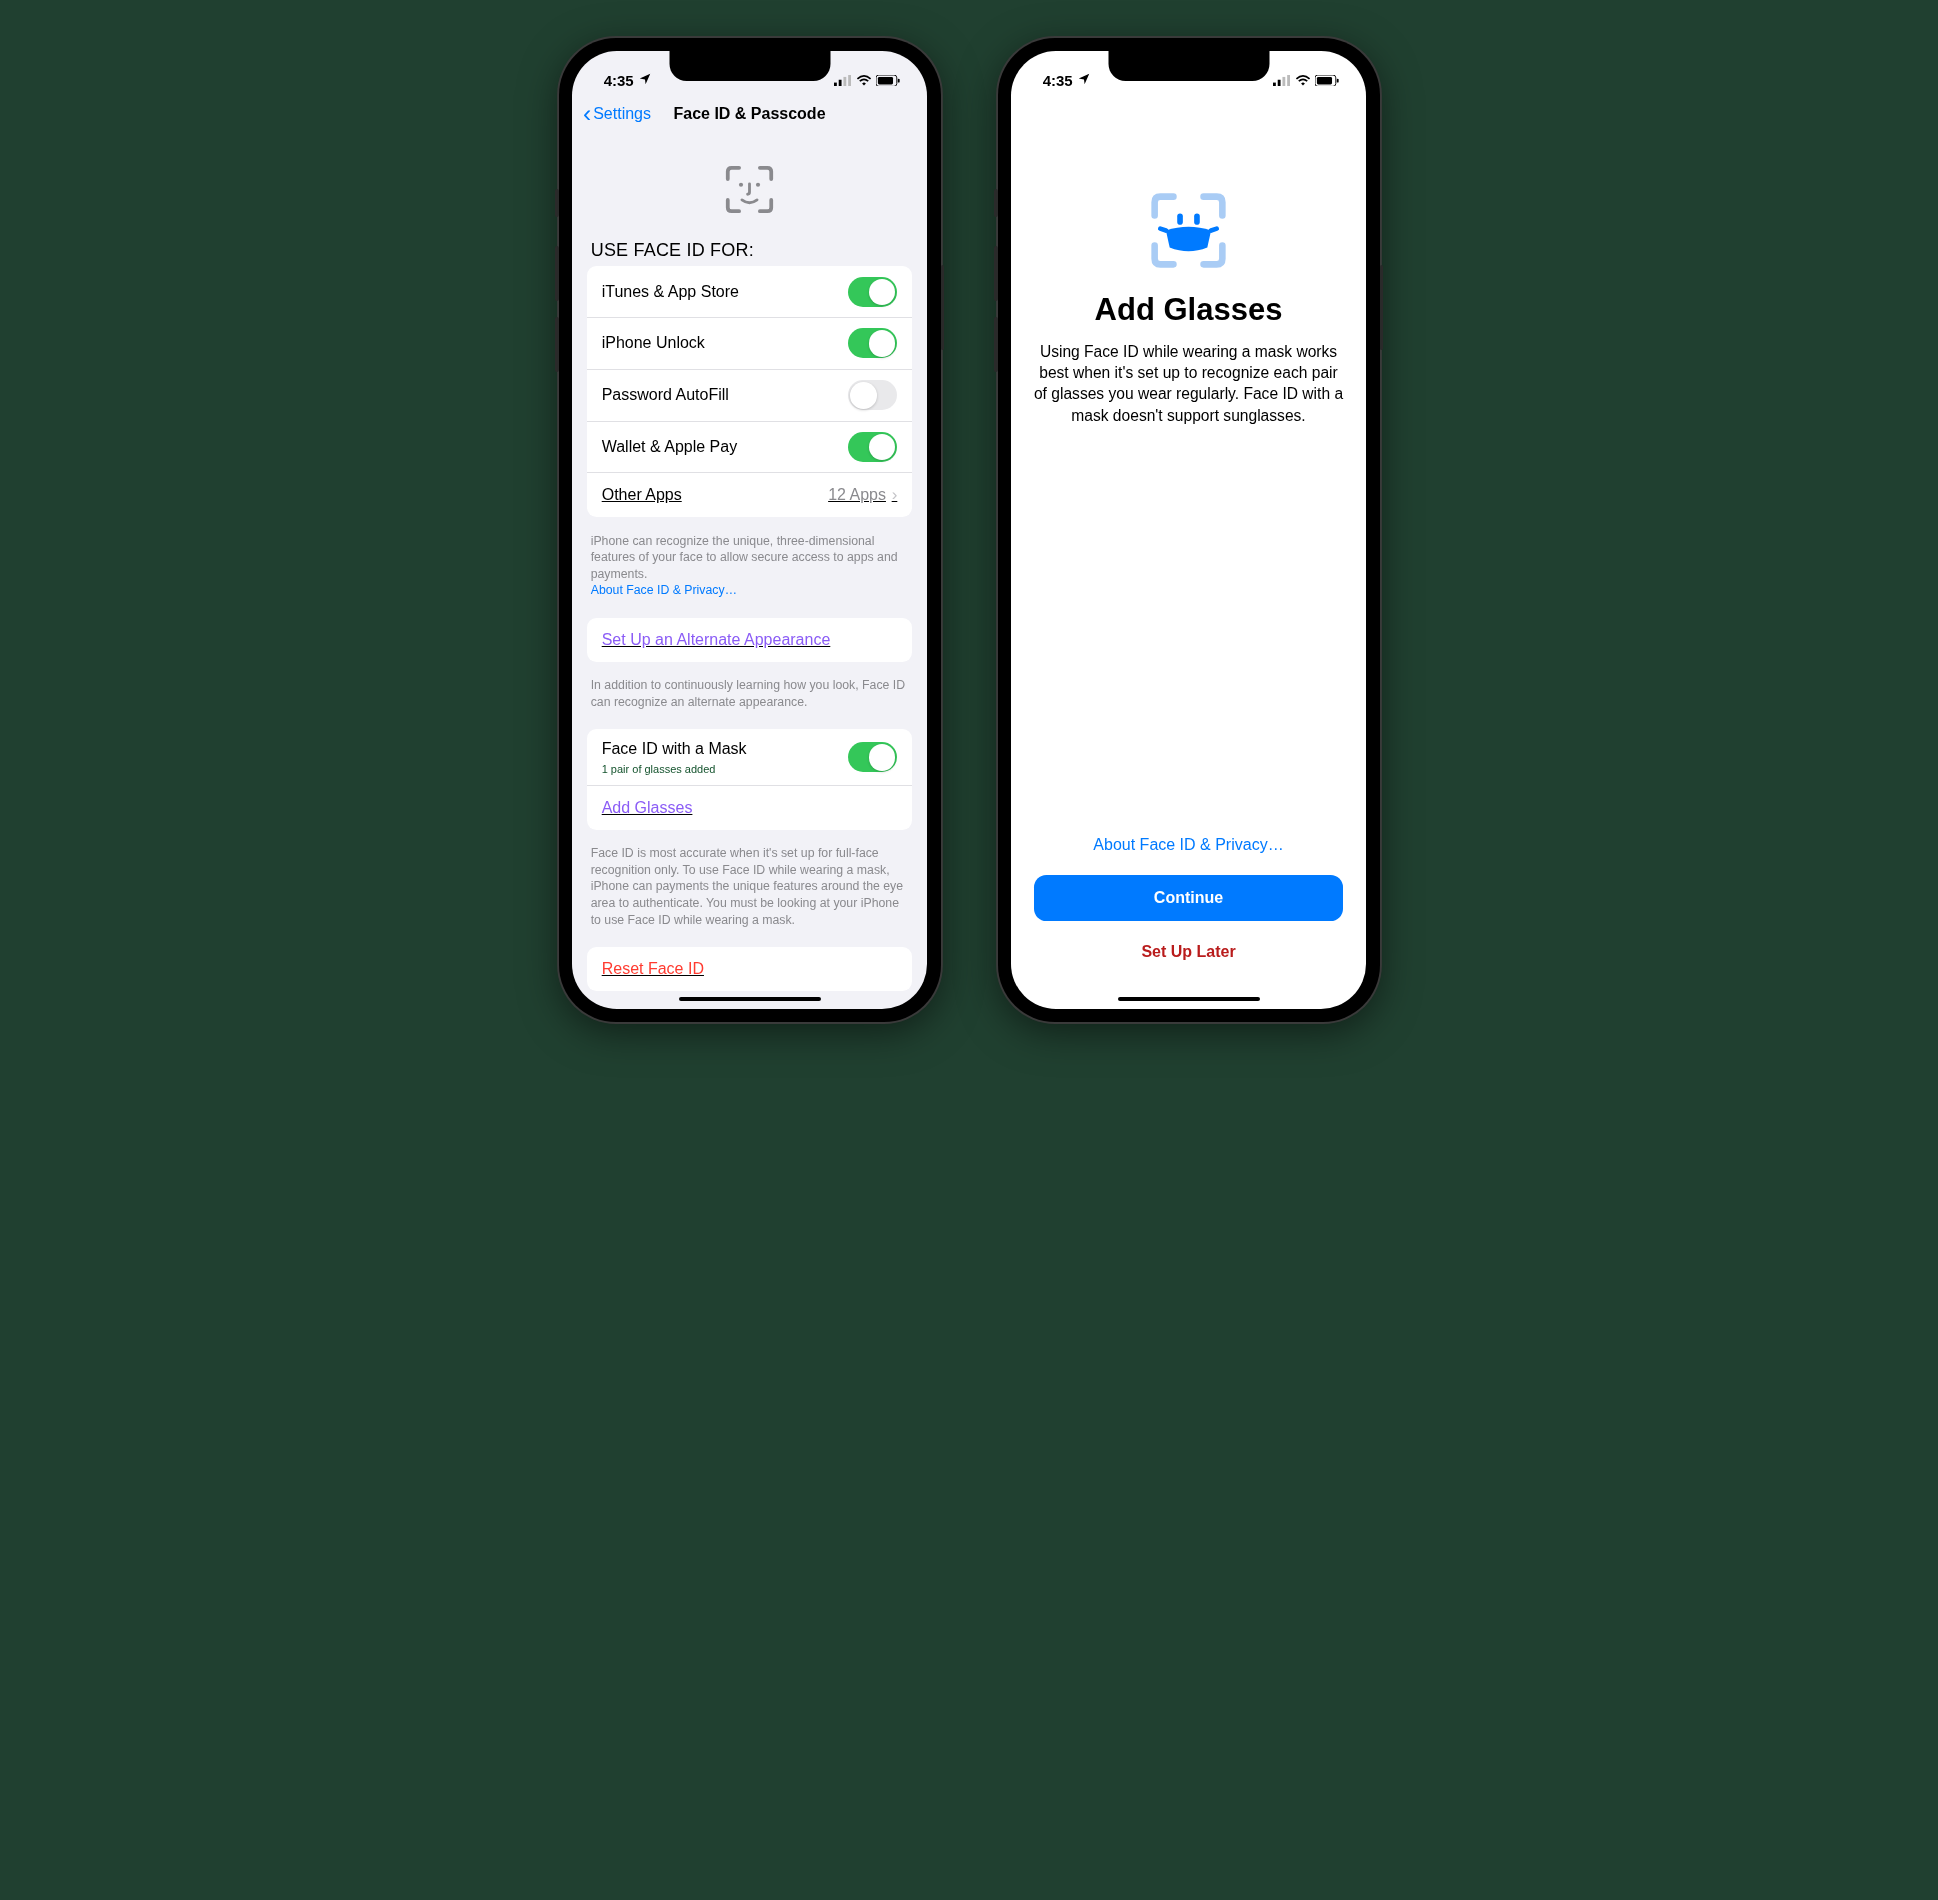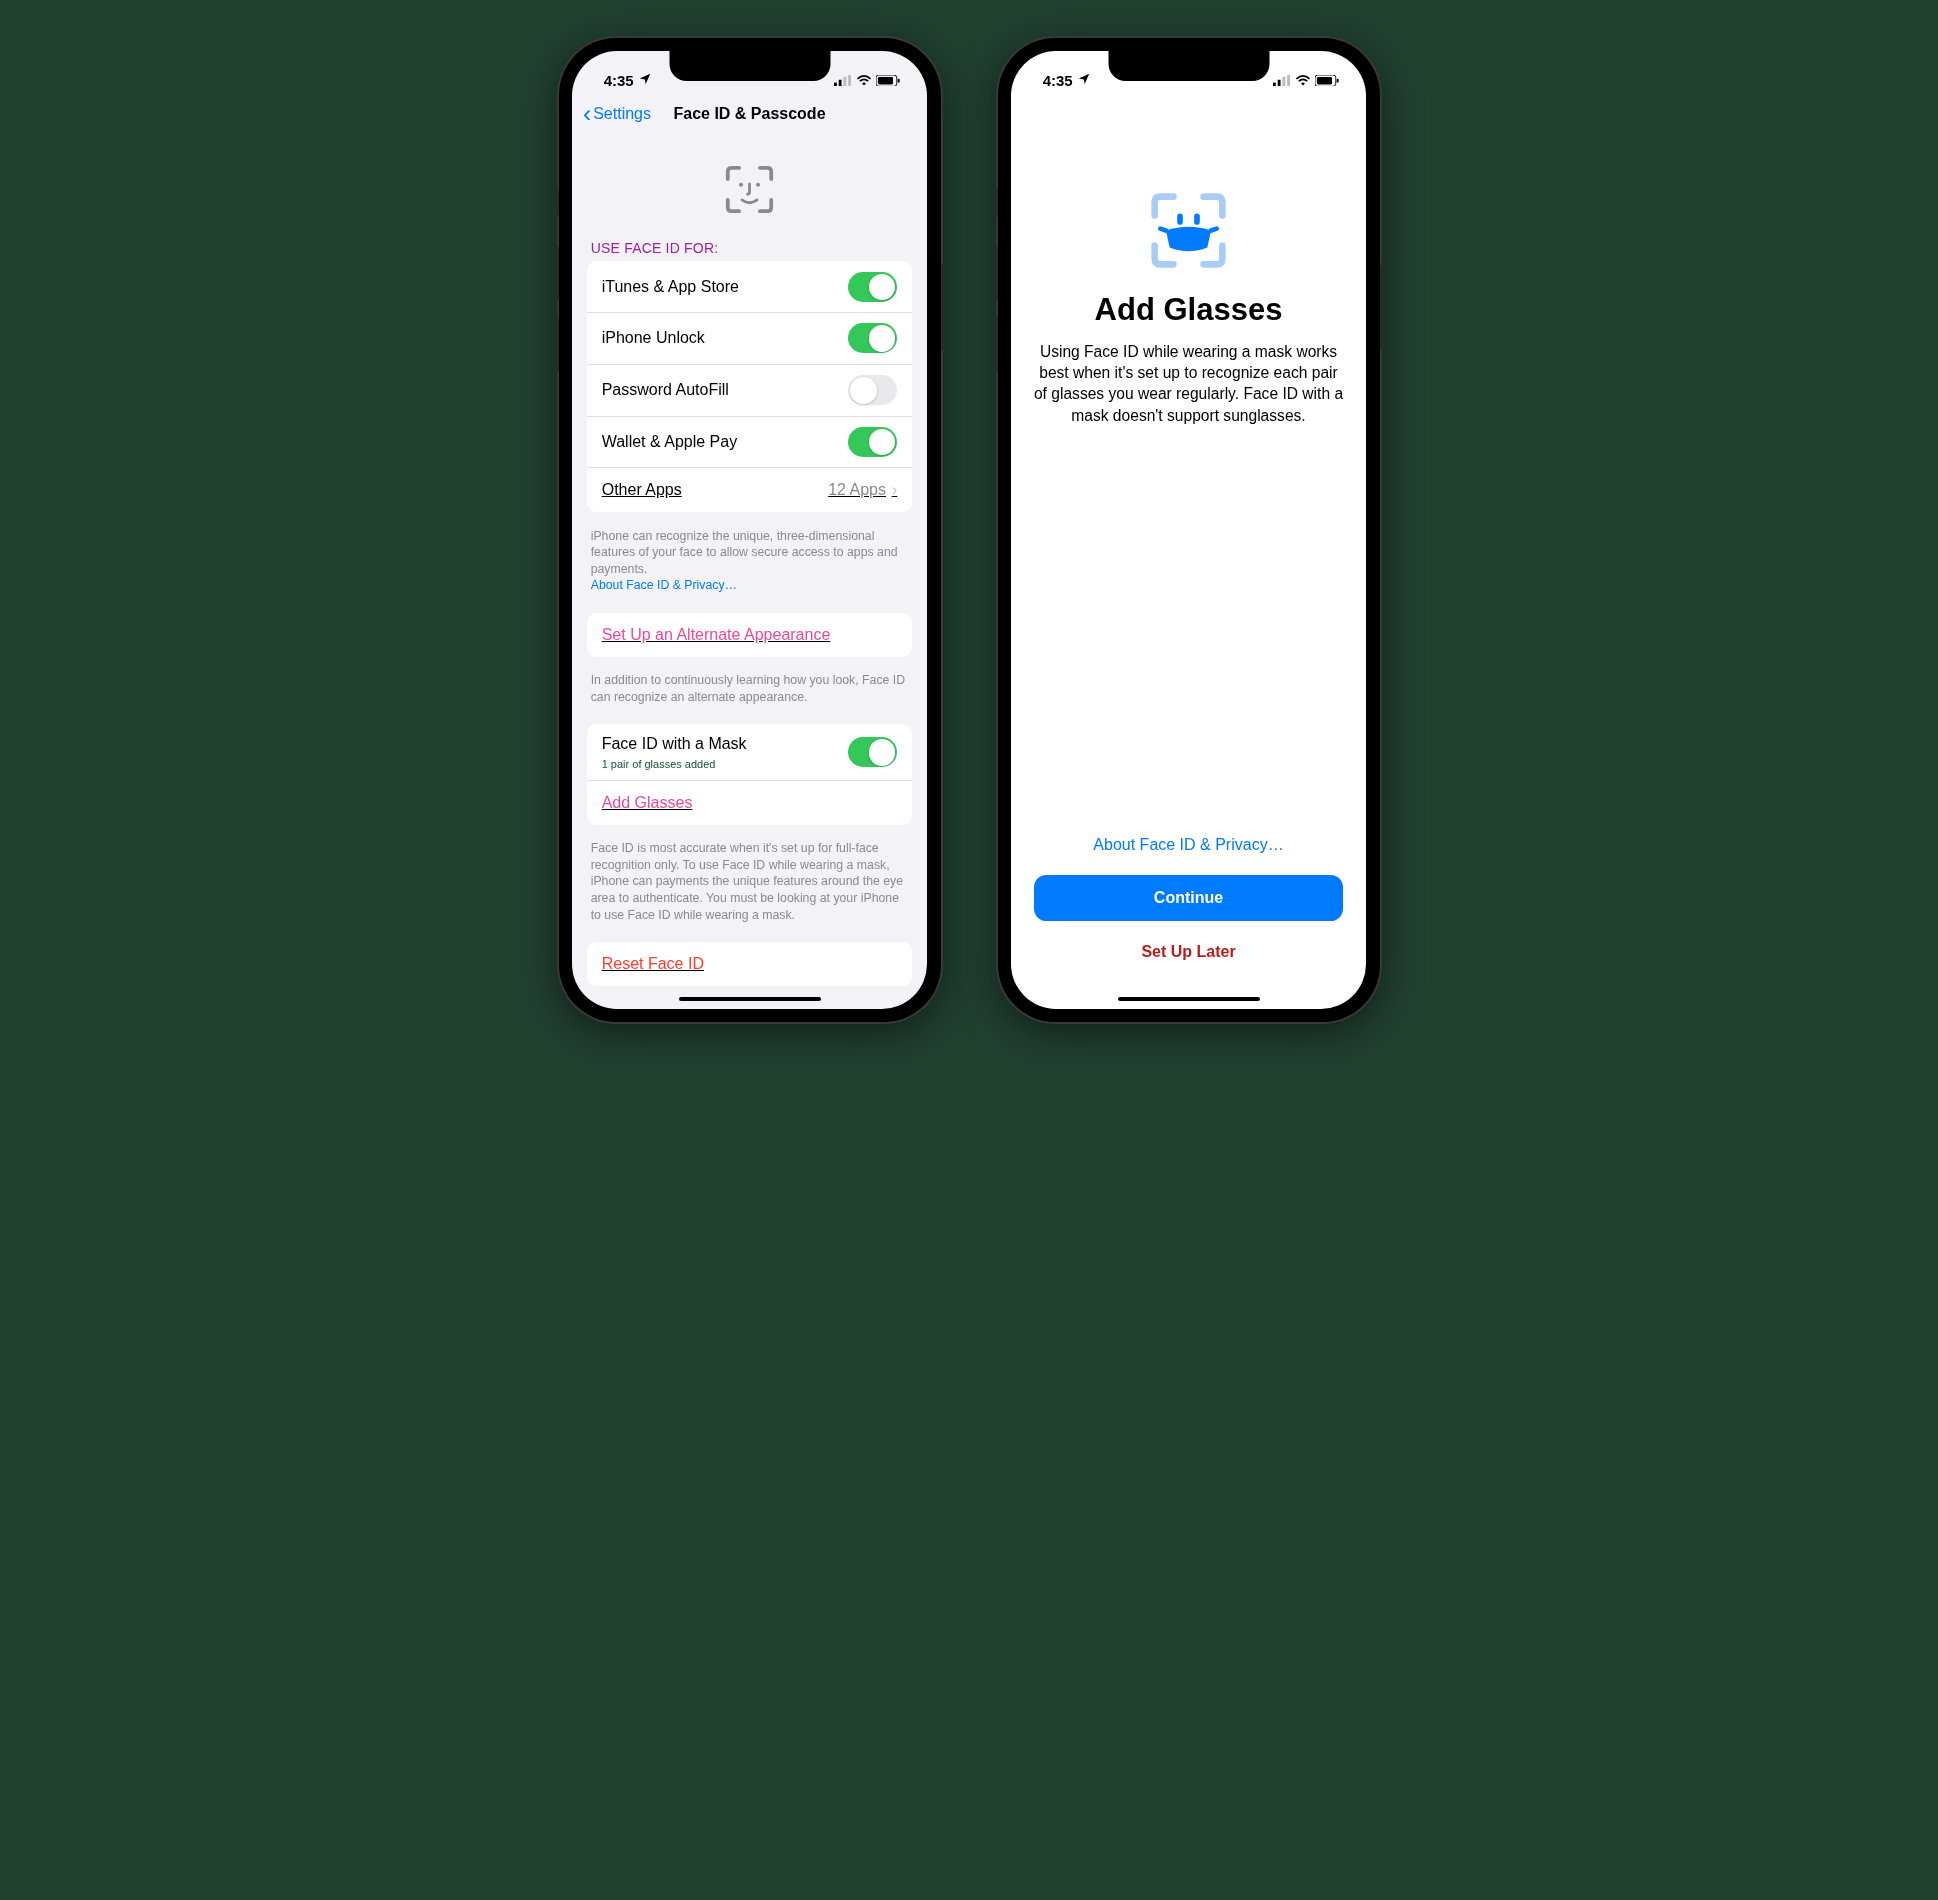--- a/index.html
+++ b/index.html
@@ -89,43 +89,43 @@
     position: absolute;
     left: 50%;
     transform: translateX(-50%);
     font-weight: 600;
     font-size: 16px;
   }
   .content { padding: 0 0 28px 0; overflow: hidden; }
   .faceid-hero { display: flex; justify-content: center; padding: 28px 0 24.6px 0; }
   .faceid-icon { width: 51px; height: 51px; }
   .section-header {
-    font-size: 14px;
-    color: #a21caf;
+    font-size: 18px;
+    color: #000000;
     text-transform: uppercase;
     padding: 0 19px 5.7px 19px;
     letter-spacing: 0.2px;
   }
   .group {
     background: #fff;
     border-radius: 9.5px;
     margin: 0 15px 9.5px 15px;
     overflow: hidden;
   }
   .row {
     display: flex;
     align-items: center;
     justify-content: space-between;
     padding: 10.4px 15px 10.4px 15px;
     min-height: 44px;
     border-bottom: 0.5px solid #e0e0e4;
   }
   .row:last-child { border-bottom: none; text-decoration: underline; }
   .row-label { font-size: 16px; color: #000; }
-  .row-label.link { color: #ec4899; }
+  .row-label.link { color: #8b5cf6; }
   .row-label.destructive { color: #ff3b30; }
   .row-sub { display: flex; flex-direction: column; }
   .row-subtext { font-size: 11px; color: #14532d; margin-top: 5px; }
   .row-value { font-size: 16px; color: #8a8a8e; margin-right: 5.7px; }
   .row-right { display: flex; align-items: center; }
   .chev-right { color: #c4c4c8; font-size: 17px; }
   .toggle {
     width: 49px;
     height: 30px;
     border-radius: 15px;

